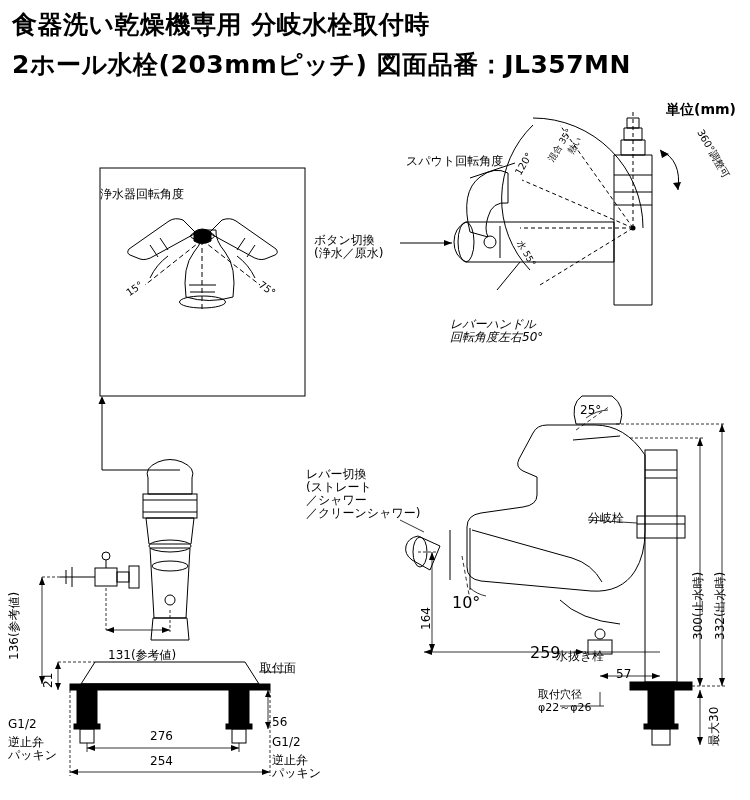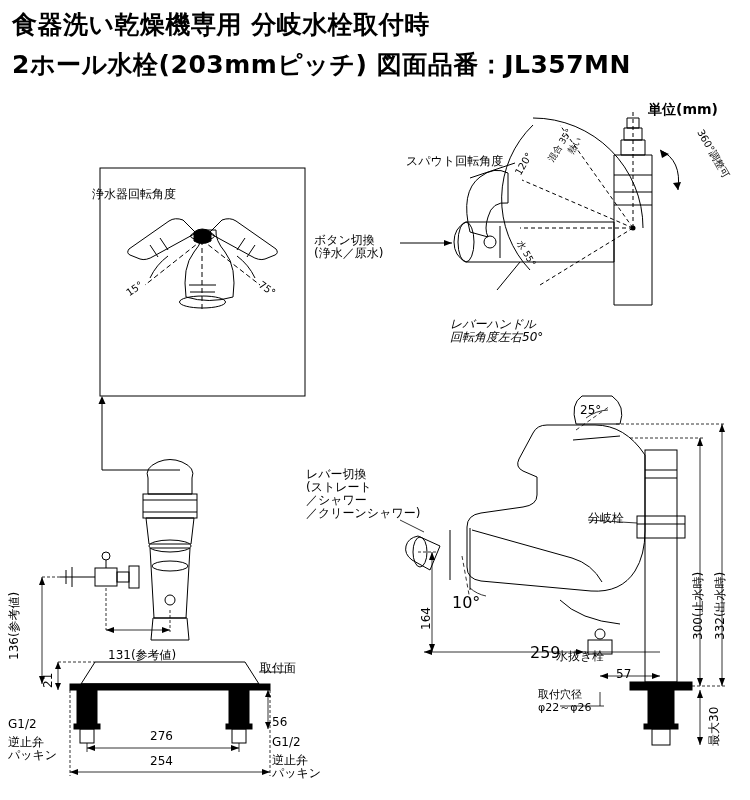--- a/index.html
+++ b/index.html
@@ -262,23 +262,23 @@
         <line x1="462" y1="556" x2="470" y2="600" stroke-dasharray="4 3"></line>
 
         <line x1="588" y1="520" x2="637" y2="523"></line>
 
         <line x1="400" y1="520" x2="424" y2="532"></line>
       </g>
 
     </g>
   </svg>
 
-  <div class="lbl" style="left:648px;top:103px;font-size:14px;font-weight:bold;">単位(mm)</div>
-
-  <div class="lbl" style="left:92px;top:188px;font-size:12px;">浄水器回転角度</div>
+  <div class="lbl" style="left:666px;top:103px;font-size:14px;font-weight:bold;">単位(mm)</div>
+
+  <div class="lbl" style="left:100px;top:188px;font-size:12px;">浄水器回転角度</div>
   <div class="lbl sm" style="left:126px;top:283px;transform:rotate(-35deg);">15°</div>
   <div class="lbl sm" style="left:258px;top:283px;transform:rotate(35deg);">75°</div>
 
   <div class="lbl" style="left:406px;top:155px;font-size:12px;">スパウト回転角度</div>
   <div class="lbl sm" style="left:512px;top:158px;transform:rotate(-60deg);">120°</div>
   <div class="lbl xs" style="left:566px;top:140px;transform:rotate(-58deg);">熱い</div>
   <div class="lbl xs" style="left:542px;top:140px;transform:rotate(-58deg);">混合 35°</div>
   <div class="lbl xs" style="left:512px;top:248px;transform:rotate(60deg);">水 55°</div>
   <div class="lbl sm" style="left:686px;top:148px;transform:rotate(60deg);">360°調整可</div>
   <div class="lbl" style="left:314px;top:234px;font-size:12px;">ボタン切換

